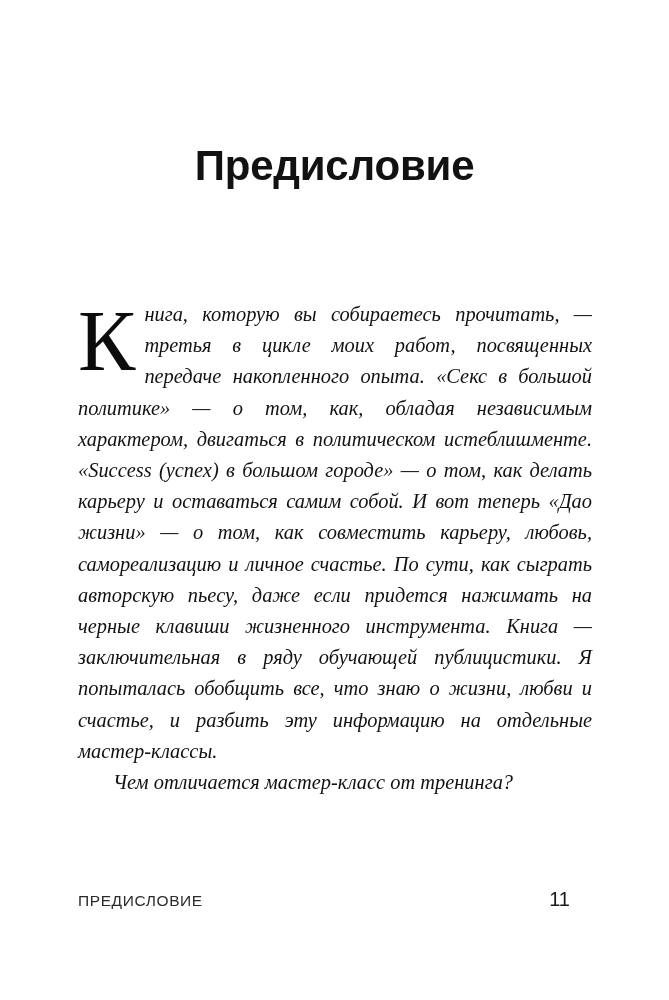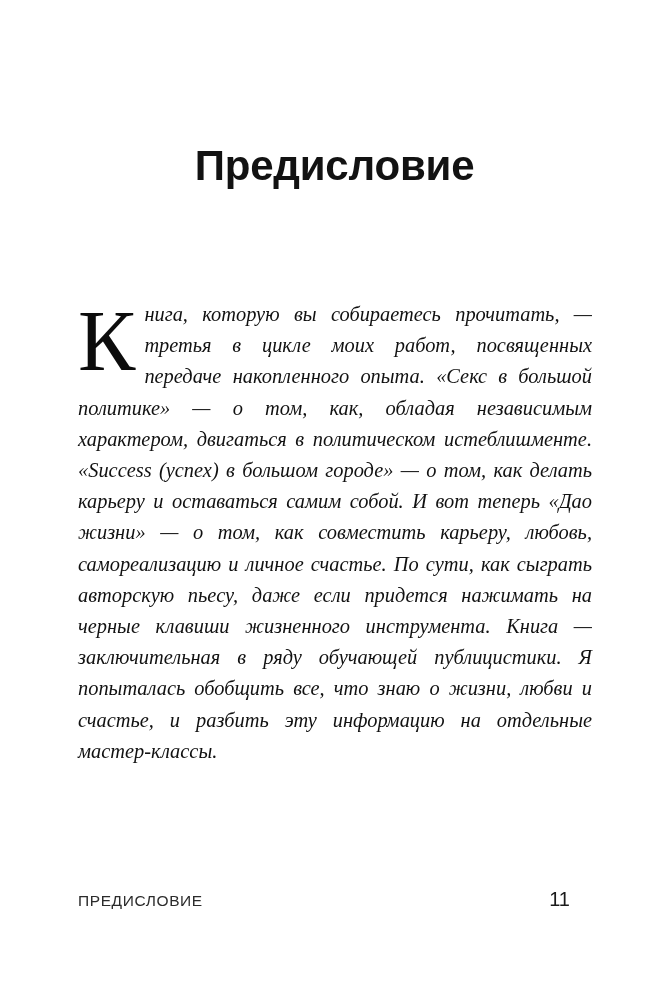--- a/index.html
+++ b/index.html
@@ -90,20 +90,21 @@
 </style>
 </head>
 <body>
 
 <div class="page">
 
   <h1 class="page-title">Предисловие</h1>
 
   <div class="body-area">
     <p class="para first">Книга, которую вы собираетесь прочитать, — третья в цикле моих работ, посвященных передаче накопленного опыта. «Секс в большой политике» — о том, как, обладая независимым характером, двигаться в политическом истеблишменте. «Success (успех) в большом городе» — о том, как делать карьеру и оставаться самим собой. И вот теперь «Дао жизни» — о том, как совместить карьеру, любовь, самореализацию и личное счастье. По сути, как сыграть авторскую пьесу, даже если придется нажимать на черные клавиши жизненного инструмента. Книга — заключительная в ряду обучающей публицистики. Я попыталась обобщить все, что знаю о жизни, любви и счастье, и разбить эту информацию на отдельные мастер-классы.</p>
+    <p class="para">Чем отличается мастер-класс от тренинга?</p>
   </div>
 
   <div class="footer">
     <span class="footer-running-head">ПРЕДИСЛОВИЕ</span>
     <span class="footer-page-number">11</span>
   </div>
 
 </div>
 
 </body></html>

